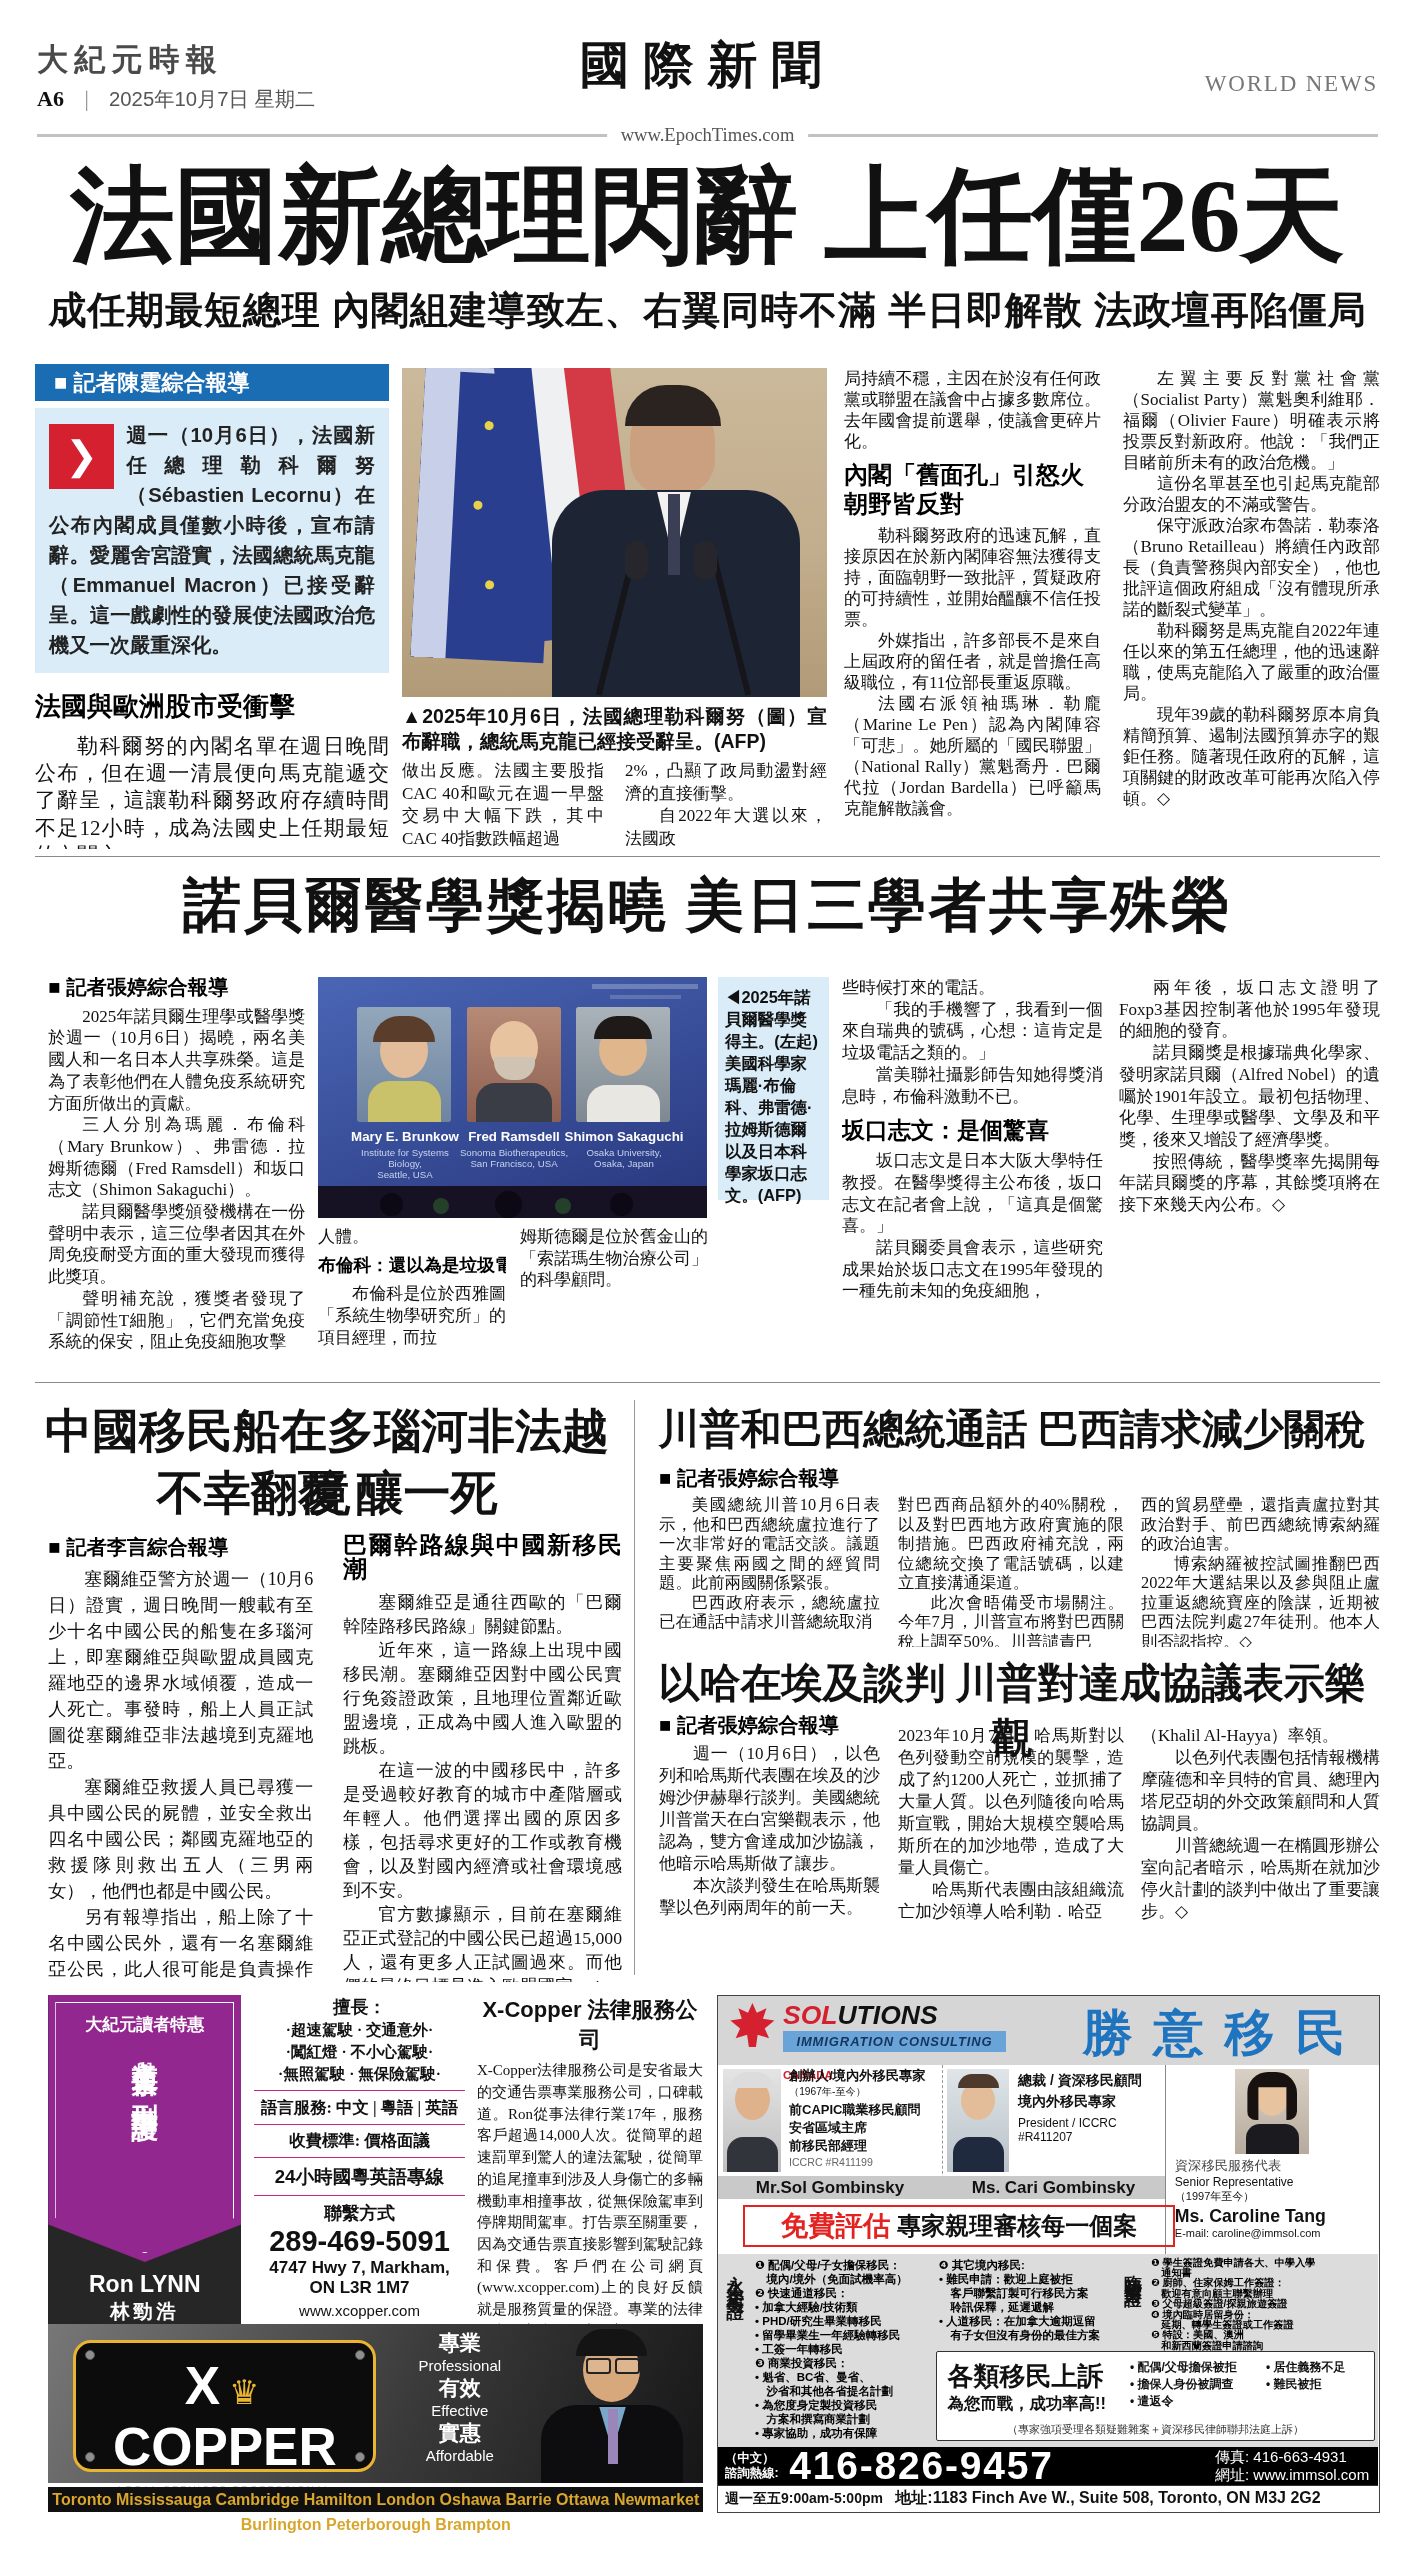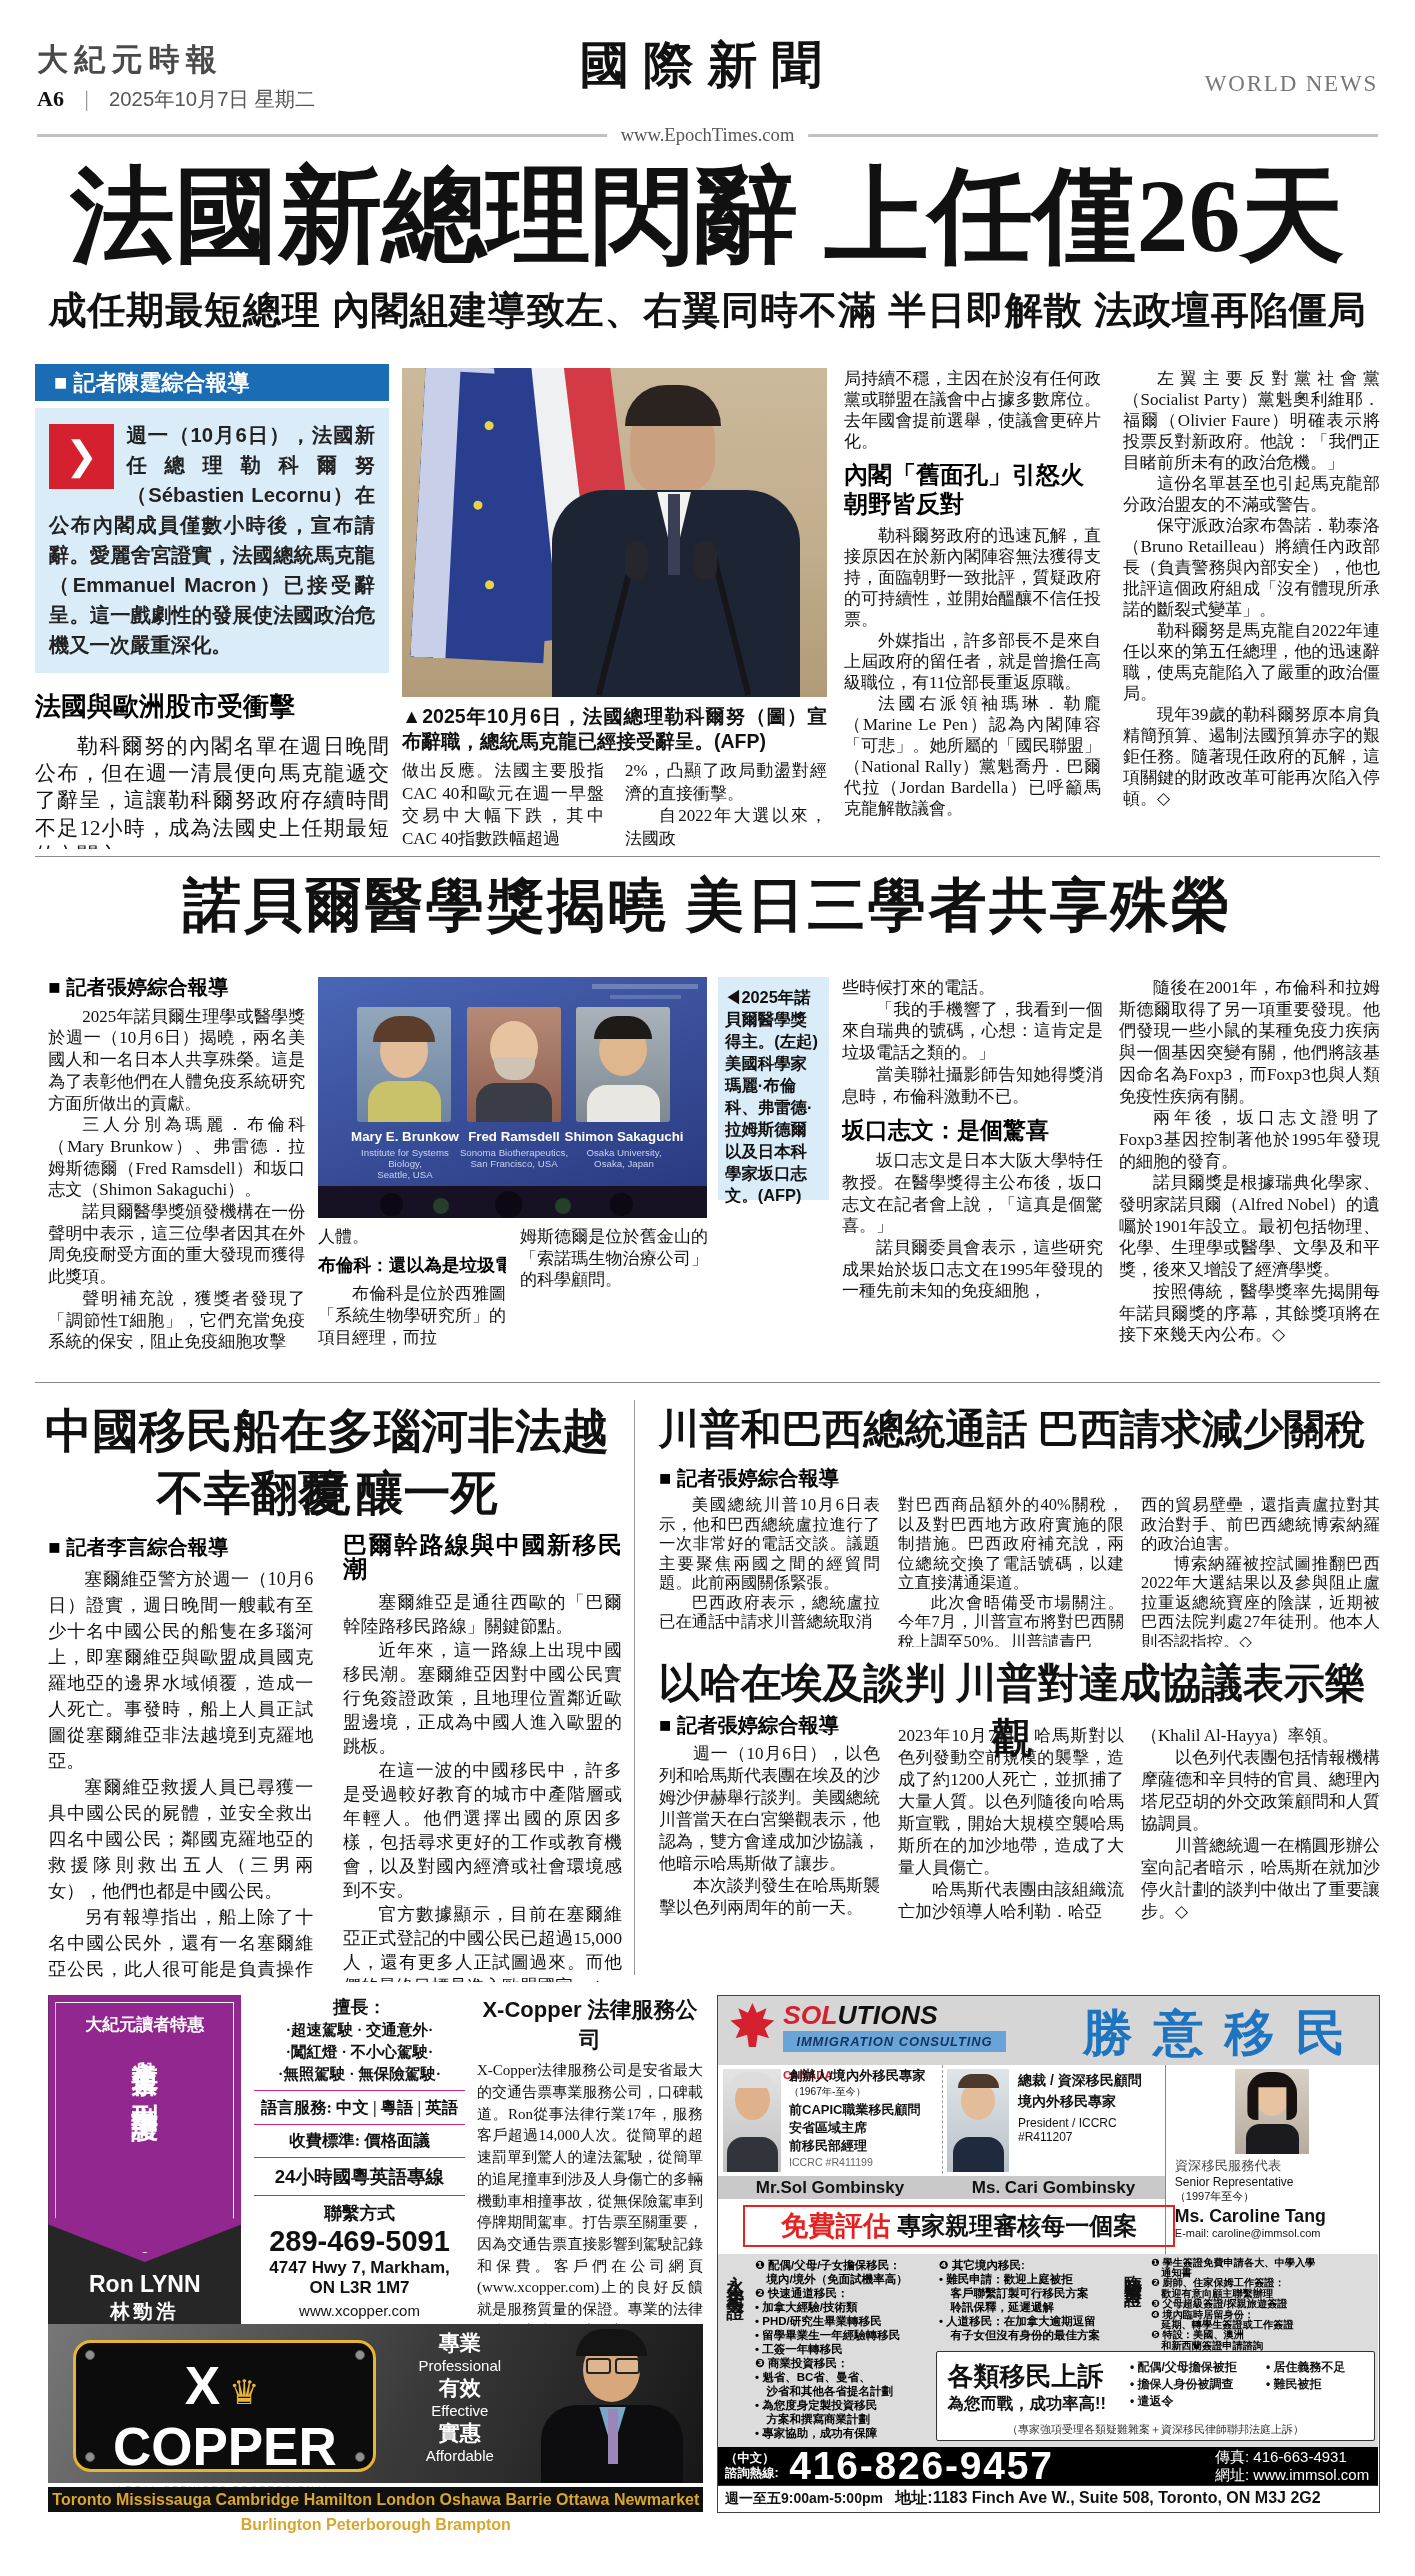--- a/index.html
+++ b/index.html
@@ -188,21 +188,20 @@
     <div class="abs col just body3" style="left:807px;top:110px;width:261px;height:398px">
       <p>些時候打來的電話。</p>
       <p class="ind">「我的手機響了，我看到一個來自瑞典的號碼，心想：這肯定是垃圾電話之類的。」</p>
       <p class="ind">當美聯社攝影師告知她得獎消息時，布倫科激動不已。</p>
       <div class="subhead" style="font-size:23px;margin:12.4px 0 8.8px 0">坂口志文：是個驚喜</div>
       <p class="ind">坂口志文是日本大阪大學特任教授。在醫學獎得主公布後，坂口志文在記者會上說，「這真是個驚喜。」</p>
       <p class="ind">諾貝爾委員會表示，這些研究成果始於坂口志文在1995年發現的一種先前未知的免疫細胞，</p>
     </div>
 
     <div class="abs col just body3" style="left:1084px;top:110px;width:261px;height:398px">
-      <p class="ind">隨後在2001年，布倫科和拉姆斯德爾取得了另一項重要發現。他們發現一些小鼠的某種免疫力疾病與一個基因突變有關，他們將該基因命名為Foxp3，而Foxp3也與人類免疫性疾病有關。</p>
       <p class="ind">兩年後，坂口志文證明了Foxp3基因控制著他於1995年發現的細胞的發育。</p>
       <p class="ind">諾貝爾獎是根據瑞典化學家、發明家諾貝爾（Alfred Nobel）的遺囑於1901年設立。最初包括物理、化學、生理學或醫學、文學及和平獎，後來又增設了經濟學獎。</p>
       <p class="ind">按照傳統，醫學獎率先揭開每年諾貝爾獎的序幕，其餘獎項將在接下來幾天內公布。◇</p>
     </div>
   </div>
 
   <div class="abs rule" style="left:35px;right:35px;top:1382px"></div>
 
   <div class="abs" style="left:35px;top:1391px;width:1345px;height:594px">
     <div class="abs" style="left:599px;top:8.8px;height:575px;border-left:0.9px solid #999"></div>

